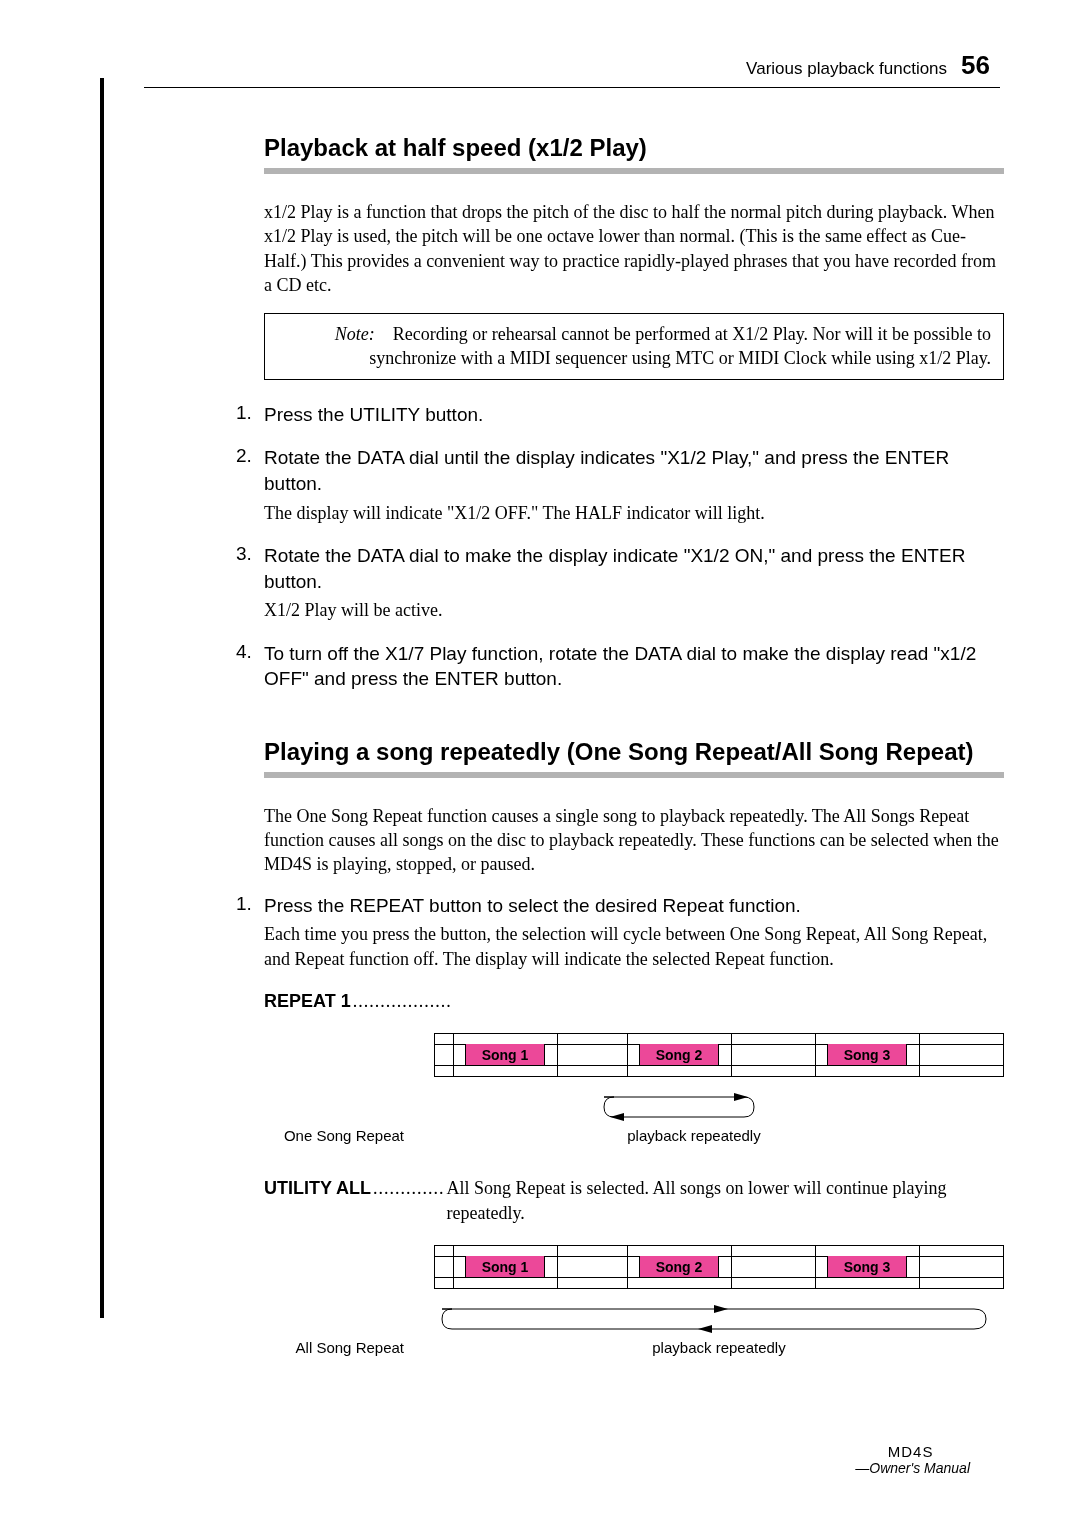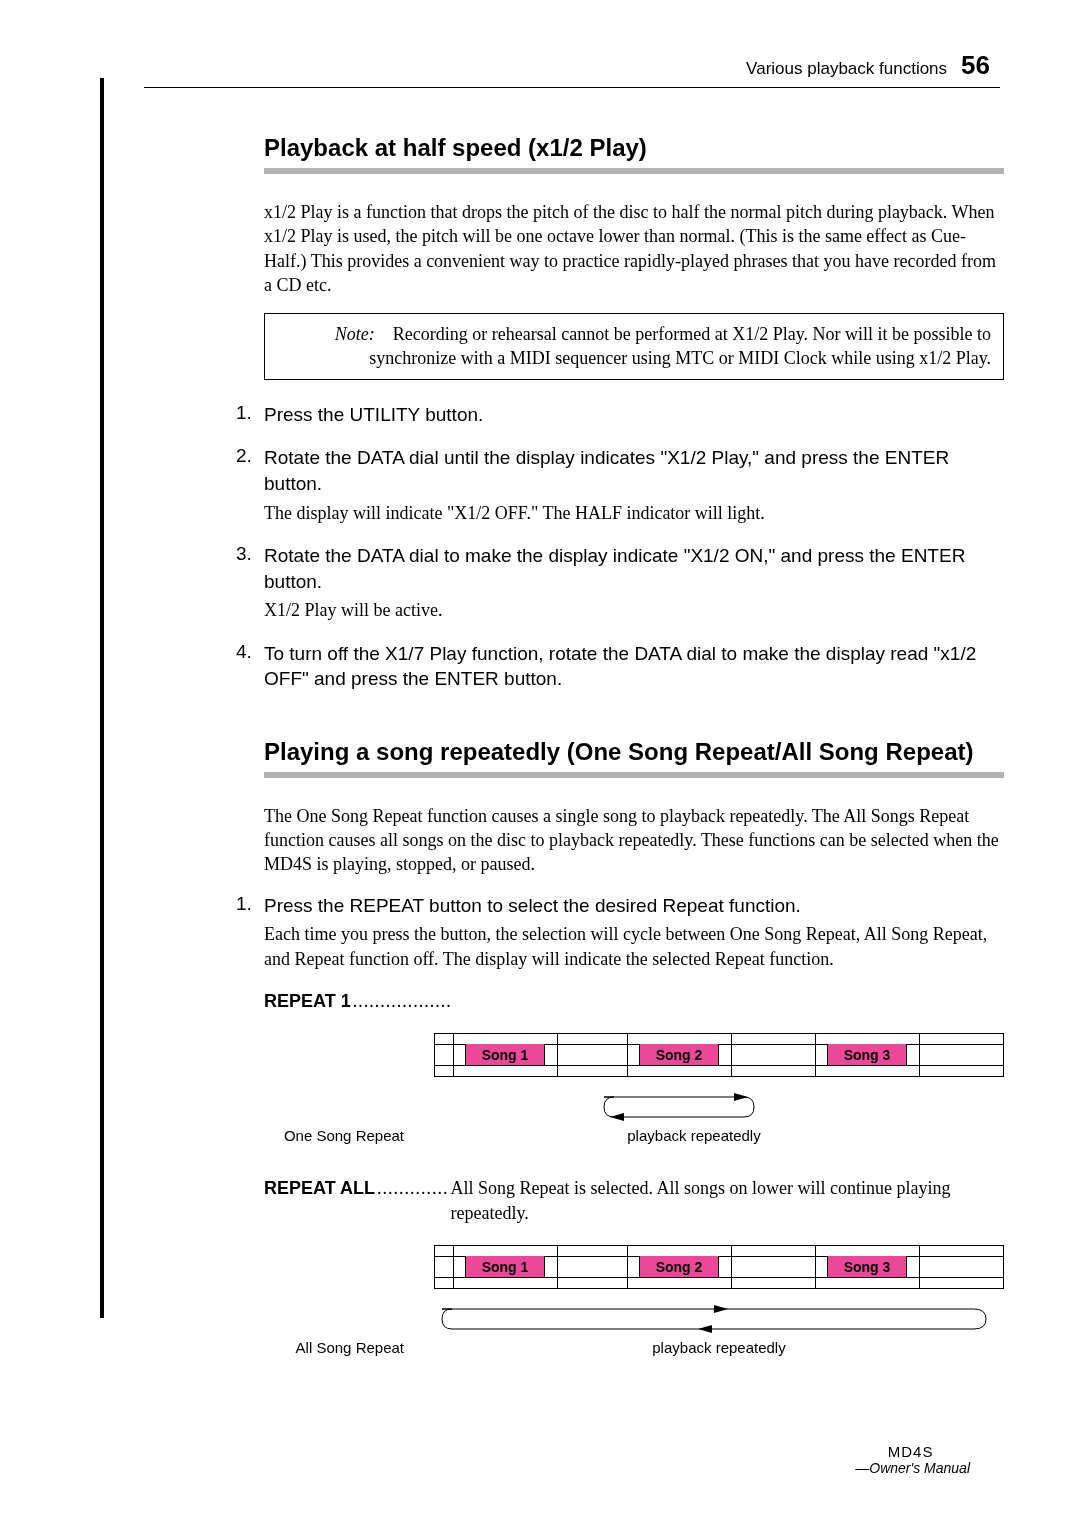--- a/index.html
+++ b/index.html
@@ -294,21 +294,21 @@
         <svg width="530" height="40">
           <path d="M170 8 L310 8 Q320 8 320 18 Q320 28 310 28 L180 28 Q170 28 170 18 Q170 8 180 8 Z" fill="none" stroke="#000" stroke-width="1"></path>
           <polygon points="300,4 314,8 300,12" fill="#000"></polygon>
           <polygon points="190,24 176,28 190,32" fill="#000"></polygon>
         </svg>
         <div class="loop-caption" style="margin-top:-6px;margin-left:-50px">playback repeatedly</div>
       </div>
     </div>
 
     <div class="def-row">
-      <span class="def-label">REPEAT ALL</span>
+      <span class="def-label">UTILITY ALL</span>
       <span class="def-dots">.............</span>
       <span class="def-desc">All Song Repeat is selected. All songs on lower will continue playing repeatedly.</span>
     </div>
 
     <div class="diagram-wrap">
       <div class="dia-label">All Song Repeat</div>
       <div class="dia-body">
         <div class="track">
           <div class="tick" style="left:18px"></div>
           <div class="song" style="left:30px;width:80px">Song 1</div>

